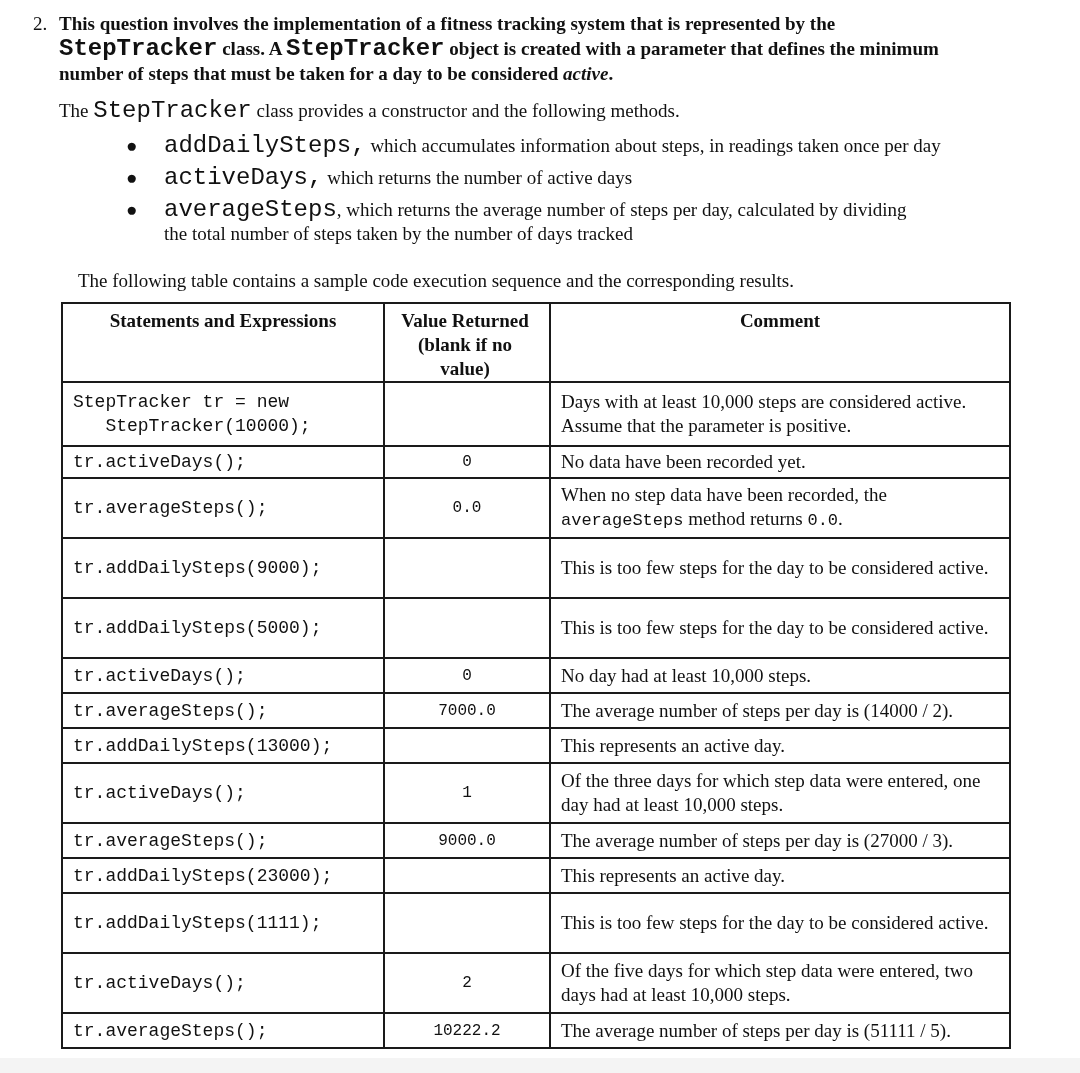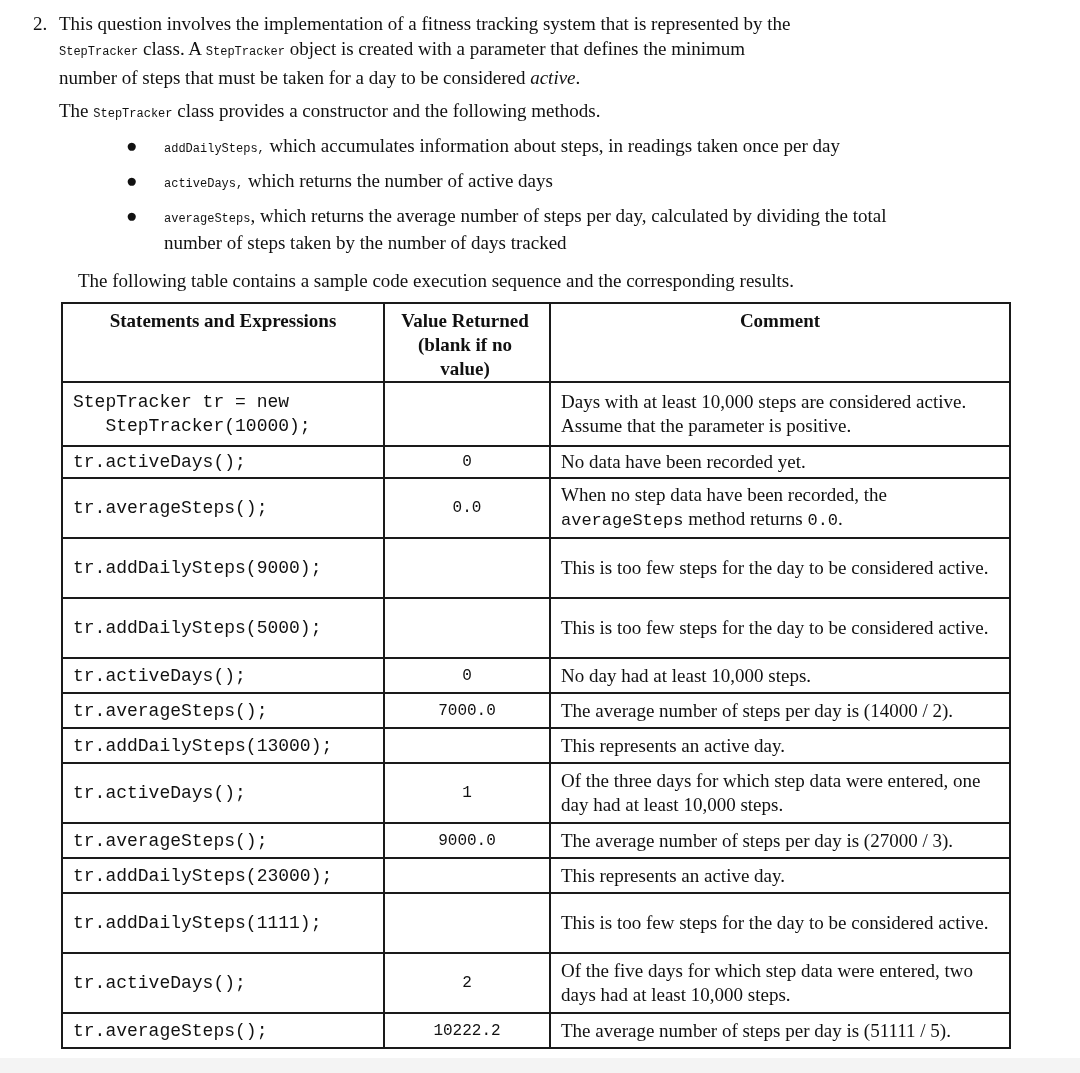--- a/index.html
+++ b/index.html
@@ -1,23 +1,23 @@
 <!DOCTYPE html>
 <html><head>
   <meta charset="utf-8">
   <style>
     html, body { margin: 0; padding: 0; }
     body {
       width: 1080px; height: 1073px; background: #ffffff; position: relative; overflow: hidden;
       font-family: "Liberation Serif", serif; color: #111; font-size: 19px;
     }
-    .mono { font-family: "Liberation Mono", monospace; font-size: 12px; }
+    .mono { font-family: "Liberation Mono", monospace; font-size: 24px; }
     .intro { position: absolute; left: 33px; top: 11px; width: 1000px; line-height: 25px; }
     .intro .num { position: absolute; left: 0; top: 0; }
-    .intro .body { margin-left: 26px; }
+    .intro .body { margin-left: 26px; font-weight: bold; }
     .para2 { position: absolute; left: 59px; top: 95px; line-height: 31px; }
     ul.methods { position: absolute; left: 60px; top: 134px; margin: 0; padding: 0; list-style: none; width: 960px; }
     ul.methods li { position: relative; padding-left: 104px; line-height: 24px; margin-bottom: 8px; }
     ul.methods li .bullet { position: absolute; left: 66px; top: 0; }
     .para3 { position: absolute; left: 78px; top: 268px; line-height: 25px; }
     .bottom-bar { position: absolute; left: 0; top: 1058px; width: 1080px; height: 15px; background: #f4f4f4; }
 
     table.seq {
       position: absolute; left: 61px; top: 302px; border-collapse: collapse;
       width: 948px; table-layout: fixed;

